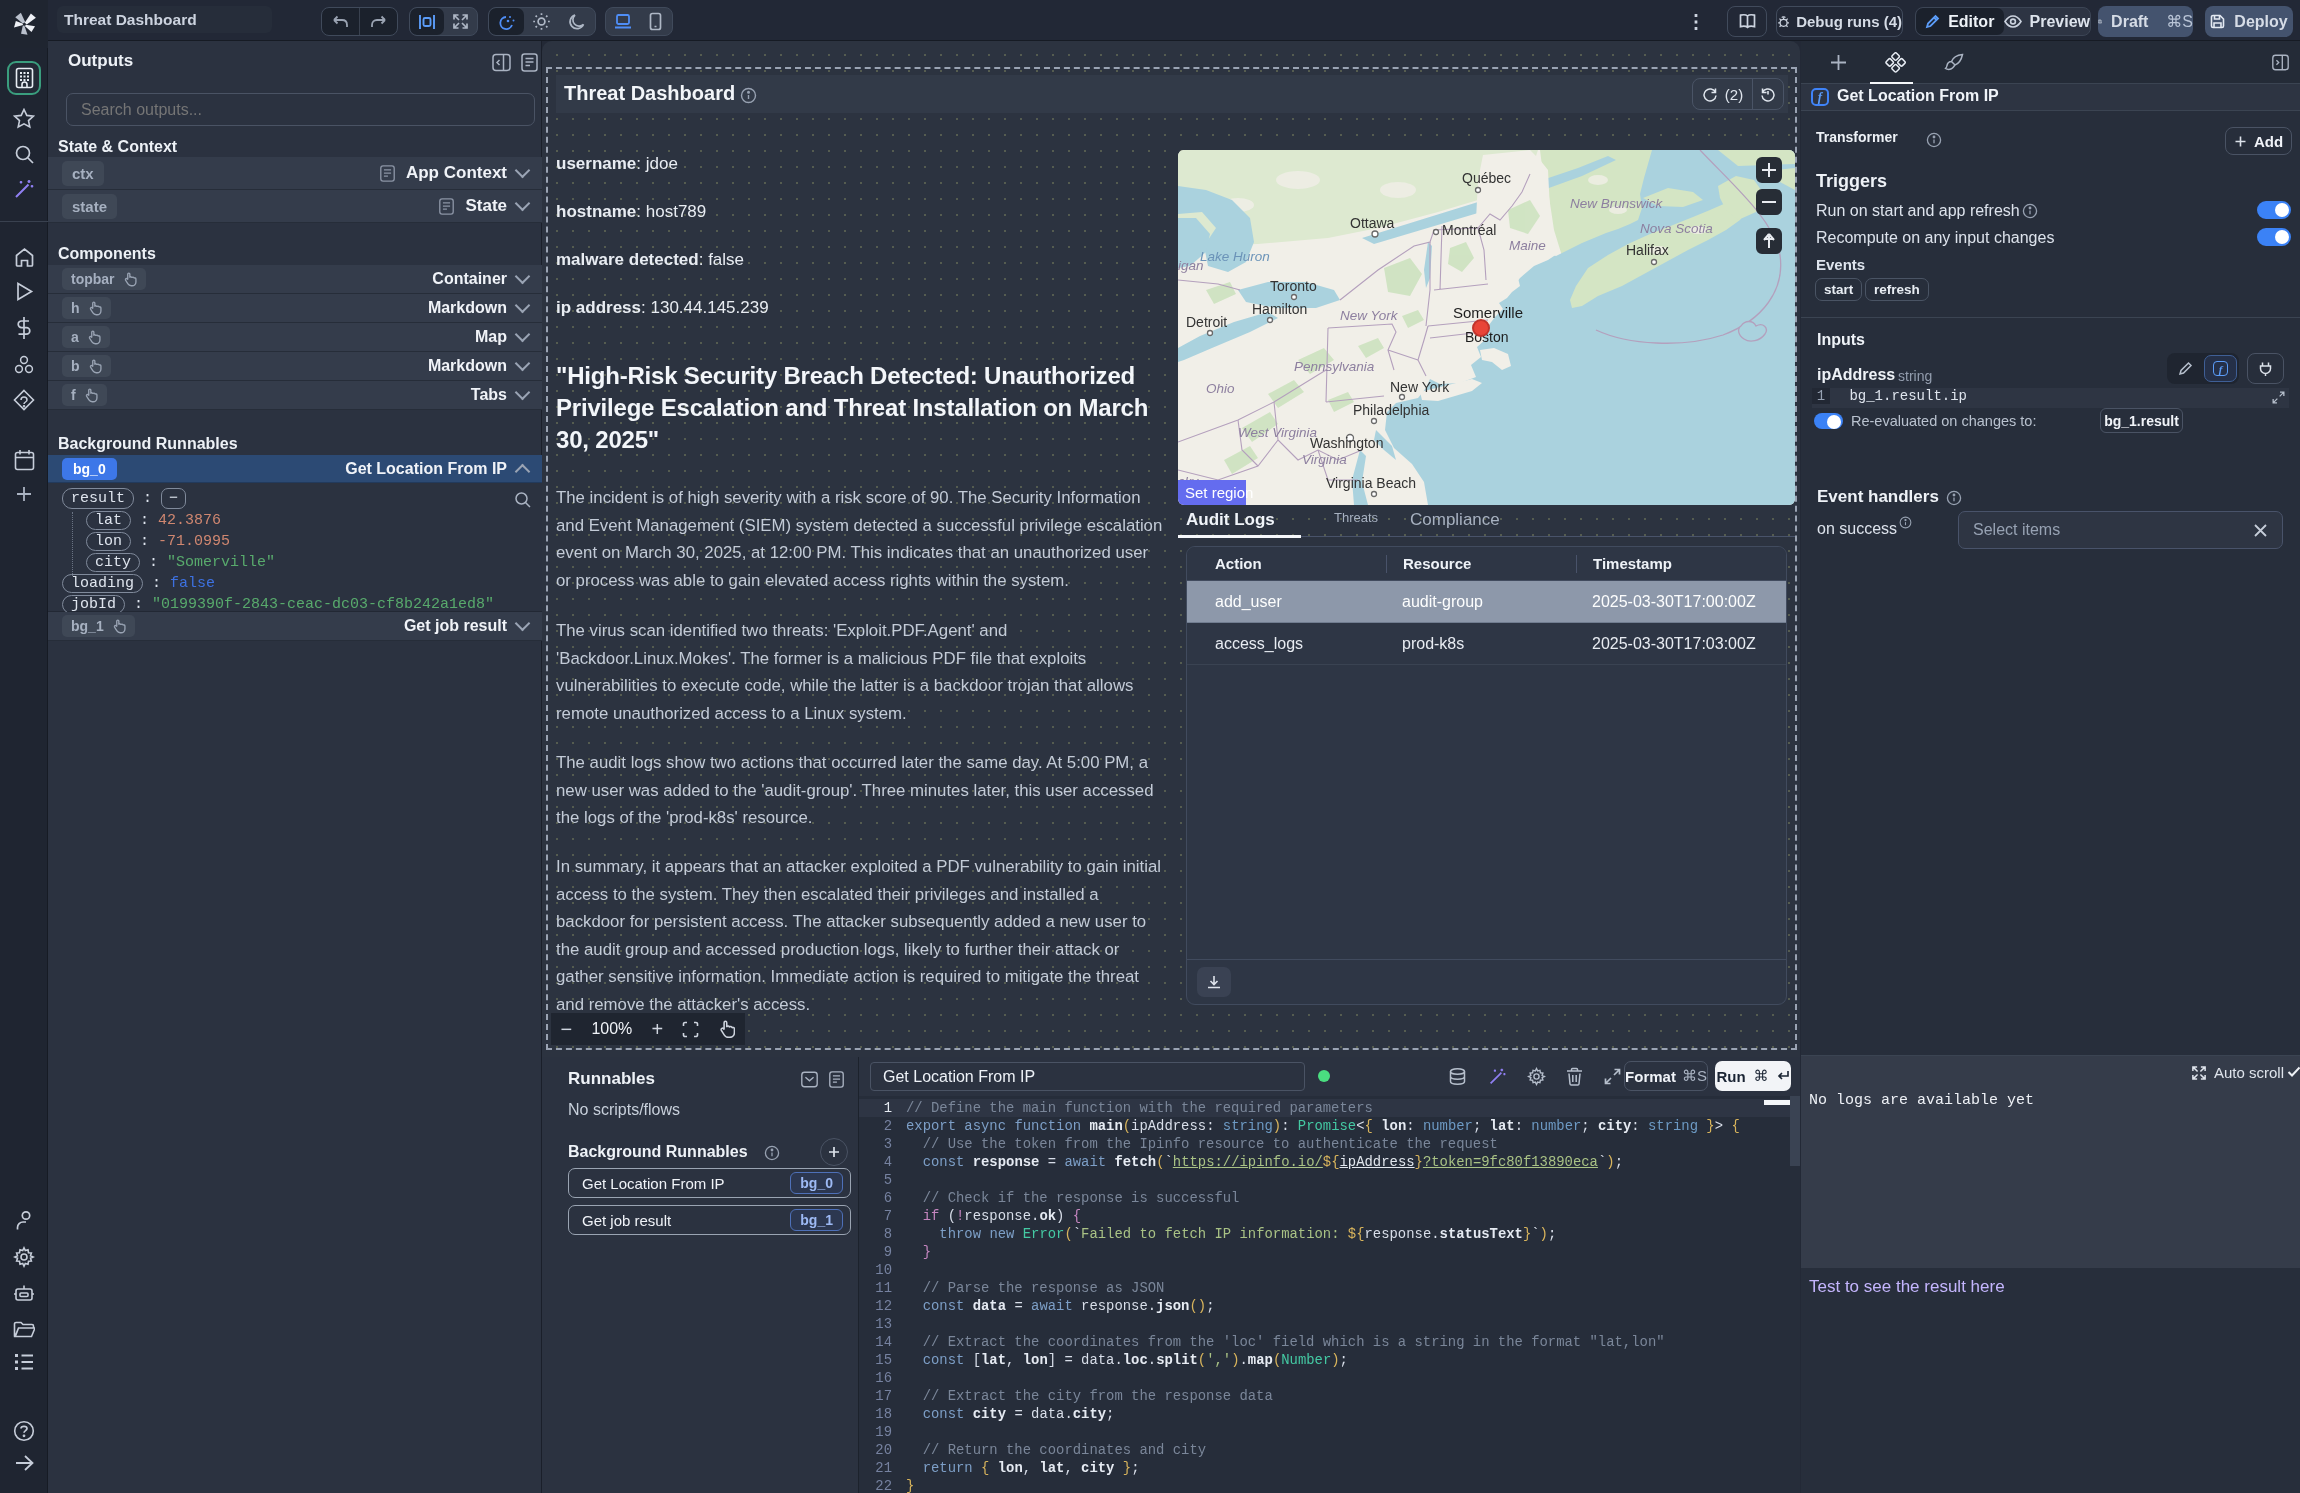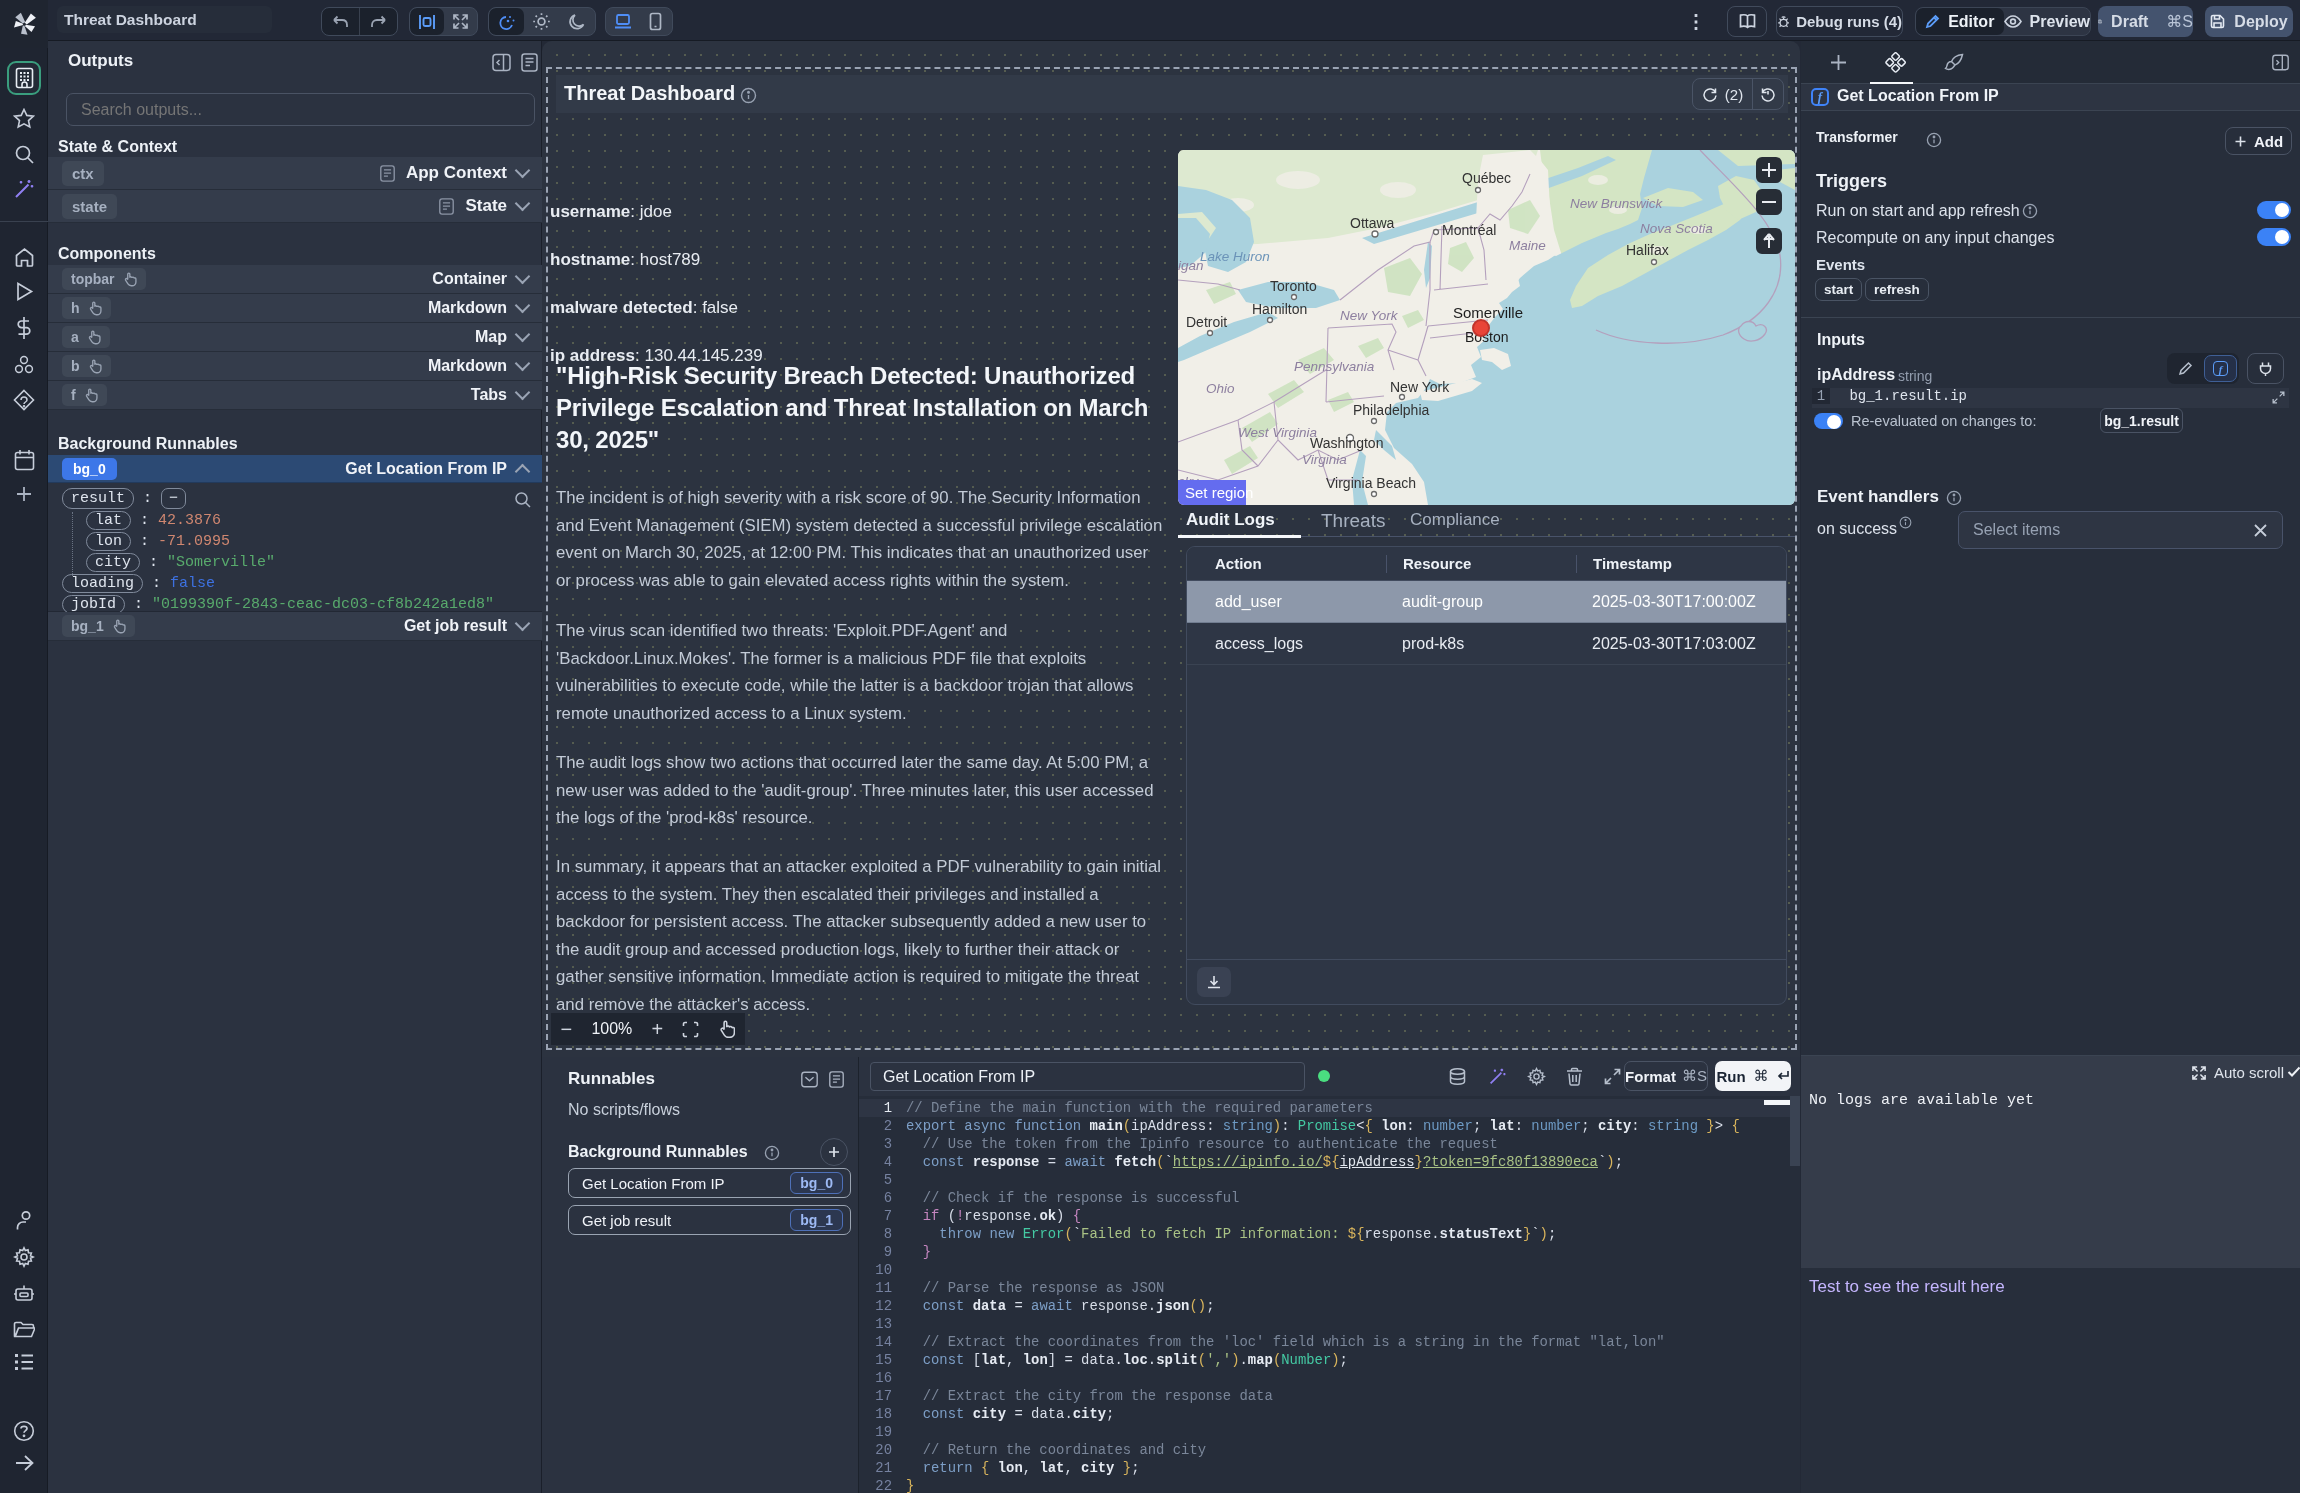--- a/index.html
+++ b/index.html
@@ -399,21 +399,21 @@
         </div>
         <div class="ib" style="width:30px;">
           <svg width="16" height="16" viewBox="0 0 16 16" fill="none" stroke="#dfe5ed" stroke-width="1.5">
               <path d="M2.5 6.5 A6 6 0 1 1 2 9.5 M2.5 2.5 V6.5 H6.5"></path>
               <path d="M8 5 V8.5" stroke-width="1.6"></path>
             </svg>
         </div>
       </div>
     </div>
 
-    <div class="comp" style="left:8px; top:107px; width:614px; height:210px; font-size:17px; color:#e8ecf2;margin-top:48px;">
+    <div class="comp" style="left:14px; top:107px; width:614px; height:210px; font-size:17px; color:#e8ecf2;">
       <div style="position:absolute; top:6px;"><b>username</b>: jdoe</div>
       <div style="position:absolute; top:54px;"><b>hostname</b>: host789</div>
       <div style="position:absolute; top:102px;"><b>malware detected</b>: false</div>
       <div style="position:absolute; top:150px;"><b>ip address</b>: 130.44.145.239</div>
     </div>
 
     <div class="comp" style="left:636px; top:109px; width:617px; height:355px; border-radius:6px; overflow:hidden;">
       <svg width="617" height="355" viewBox="0 0 617 355">
         <rect width="617" height="355" fill="#f1efe8"></rect>
 
@@ -550,21 +550,21 @@
       <div style="font-size:24px; font-weight:bold; color:#f3f6fa; line-height:32px; letter-spacing:-0.2px;">"High-Risk Security Breach Detected: Unauthorized<br>Privilege Escalation and Threat Installation on March<br>30, 2025"</div>
       <div class="abs" style="top:124px; font-size:16.8px; color:#c3cbd7; line-height:27.5px; width:700px; white-space:nowrap;">The incident is of high severity with a risk score of 90. The Security Information<br>and Event Management (SIEM) system detected a successful privilege escalation<br>event on March 30, 2025, at 12:00 PM. This indicates that an unauthorized user<br>or process was able to gain elevated access rights within the system.</div>
       <div class="abs" style="top:257px; font-size:16.8px; color:#c3cbd7; line-height:27.5px; width:700px; white-space:nowrap;">The virus scan identified two threats: 'Exploit.PDF.Agent' and<br>'Backdoor.Linux.Mokes'. The former is a malicious PDF file that exploits<br>vulnerabilities to execute code, while the latter is a backdoor trojan that allows<br>remote unauthorized access to a Linux system.</div>
       <div class="abs" style="top:389px; font-size:16.8px; color:#c3cbd7; line-height:27.5px; width:700px; white-space:nowrap;">The audit logs show two actions that occurred later the same day. At 5:00 PM, a<br>new user was added to the 'audit-group'. Three minutes later, this user accessed<br>the logs of the 'prod-k8s' resource.</div>
       <div class="abs" style="top:493px; font-size:16.8px; color:#c3cbd7; line-height:27.5px; width:700px; white-space:nowrap;">In summary, it appears that an attacker exploited a PDF vulnerability to gain initial<br>access to the system. They then escalated their privileges and installed a<br>backdoor for persistent access. The attacker subsequently added a new user to<br>the audit group and accessed production logs, likely to further their attack or<br>gather sensitive information. Immediate action is required to mitigate the threat<br>and remove the attacker's access.</div>
     </div>
 
     <div class="comp" style="left:636px; top:467px; width:617px; height:545px;">
       <div style="position:relative; height:29px; border-bottom:1px solid #49536a;">
         <span style="position:absolute; left:8px; top:2px; font-size:17px; font-weight:bold; color:#f0f4f9;">Audit Logs</span>
-        <span style="position:absolute; left:143px; top:2px; font-size:19px; color:#a7b1c0;">Threats</span>
+        <span style="position:absolute; left:156px; top:2px; font-size:13px; color:#a7b1c0;">Threats</span>
         <span style="position:absolute; left:232px; top:2px; font-size:17px; color:#a7b1c0;">Compliance</span>
         <div style="position:absolute; left:0; bottom:-2px; width:123px; border-top:3px solid #f5f7fa;"></div>
       </div>
       <div style="position:absolute; left:8px; top:38px; width:601px; height:459px; background:#2e3645; border:1px solid #414b5e; border-radius:9px; overflow:hidden;">
         <div style="display:flex; height:34px; align-items:center; font-size:15px; font-weight:bold; color:#eef2f7; background:#2e3645; border-bottom:1px solid #414b5e;">
           <div style="width:199px; padding-left:28px;">Action</div>
           <div style="width:190px; padding-left:16px; border-left:1px solid #49536a; height:18px; line-height:18px;">Resource</div>
           <div style="flex:1; padding-left:16px; border-left:1px solid #49536a; height:18px; line-height:18px;">Timestamp</div>
         </div>
         <div style="display:flex; height:42px; align-items:center; font-size:16px; color:#fdfefe; background:#8d98aa; border-bottom:1px solid #717d90;">

